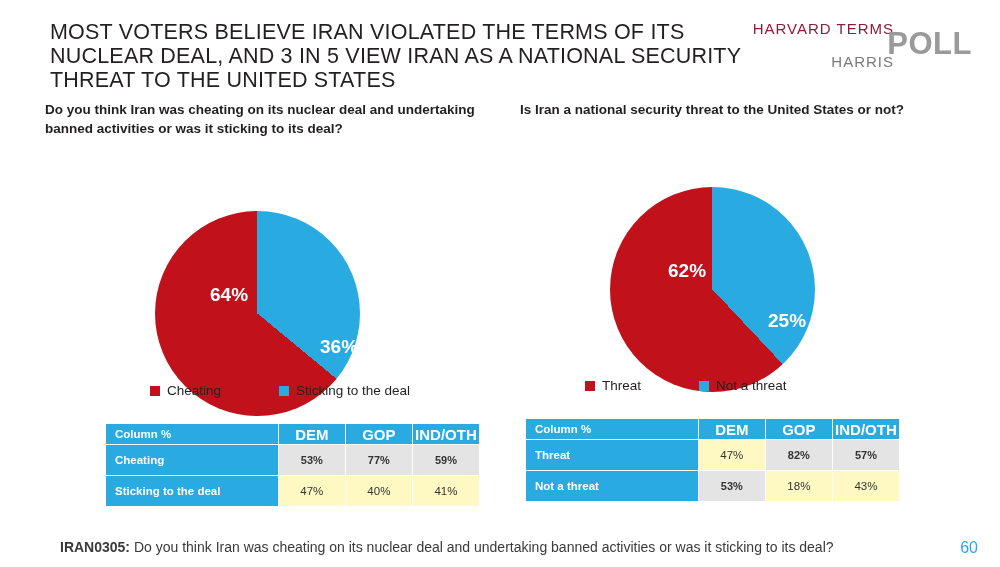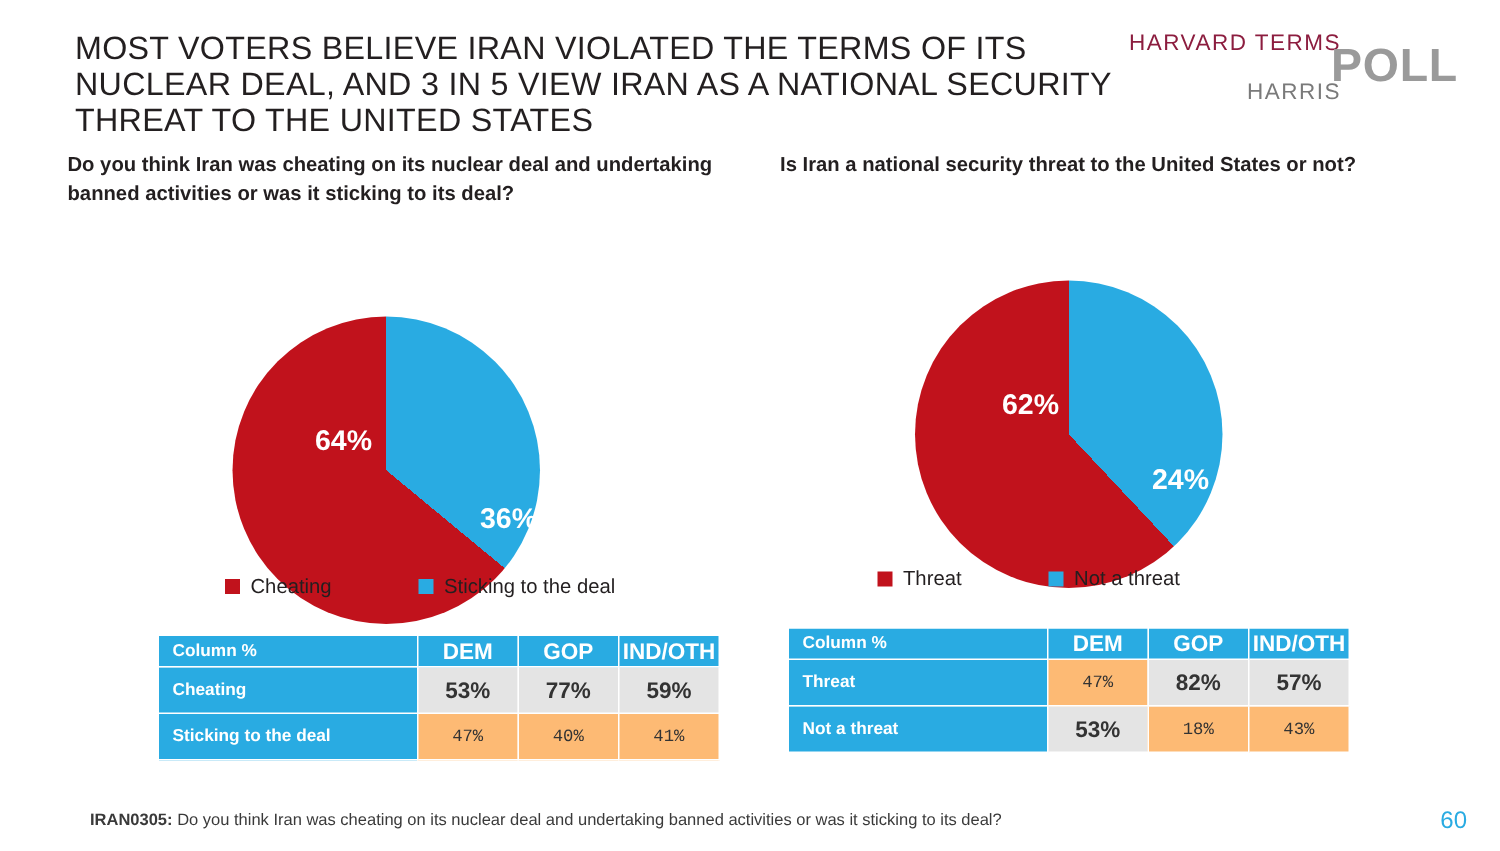--- a/index.html
+++ b/index.html
@@ -162,29 +162,29 @@
     width: 160px;
     font-size: 11.5px;
     margin-top: 12px;
   }
   td.val {
     background: #e4e4e4;
     color: #333333;
     width: 65px;
     font-weight: normal;
   }
-  td.val.bold { font-weight: bold; font-size: 15px; }
-  td.val.light { background: #fdba74; font-family: Liberation Mono, monospace; }
+  td.val.bold { font-weight: bold; font-size: 11px; }
+  td.val.light { background: #fef9c3; }
 
   
   .footnotes {
     position: absolute;
     left: 60px;
     bottom: 14px;
-    font-size: 11px;
+    font-size: 14px;
     color: #3a3a3a;
     line-height: 12px;
   }
   .footnotes b { font-weight: bold; }
   .page-num {
     position: absolute;
     right: 22px;
     bottom: 10px;
     font-size: 16px;
     color: #29abe2;
@@ -250,21 +250,21 @@
       </tbody>
     </table>
   </div>
 
   <div class="panel panel-right">
     <div class="question">Is Iran a national security threat to the United States or not?</div>
 
     <div class="pie-wrap">
       <div class="pie pie-right" style="background: conic-gradient(#29abe2 0deg 136.8deg, #c1121c 136.8deg 360deg);"></div>
       <div class="pie-label lbl-r-a">62%</div>
-      <div class="pie-label lbl-r-b">24%</div>
+      <div class="pie-label lbl-r-b">25%</div>
     </div>
 
     <div class="legend legend-right">
       <div class="legend-item">
         <span class="swatch" style="background:#c1121c"></span>
         <span>Threat</span>
       </div>
       <div class="legend-item">
         <span class="swatch" style="background:#29abe2"></span>
         <span>Not a threat</span>

